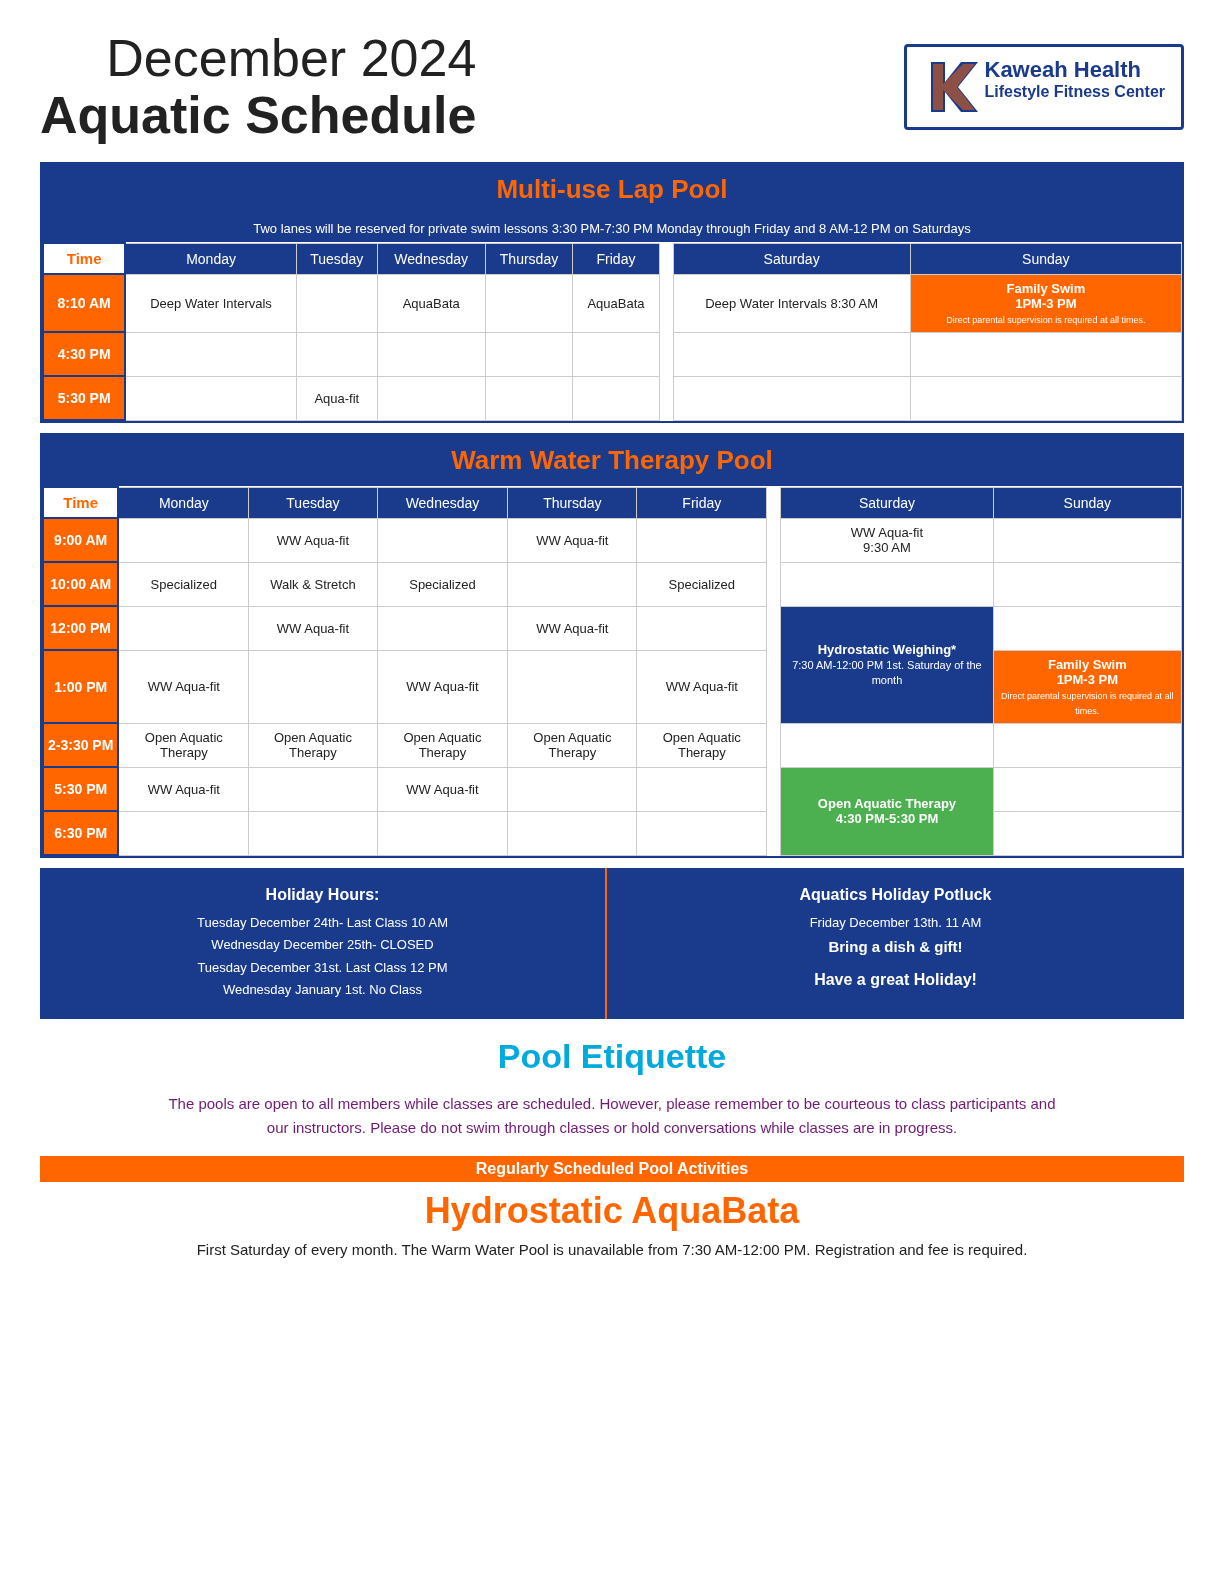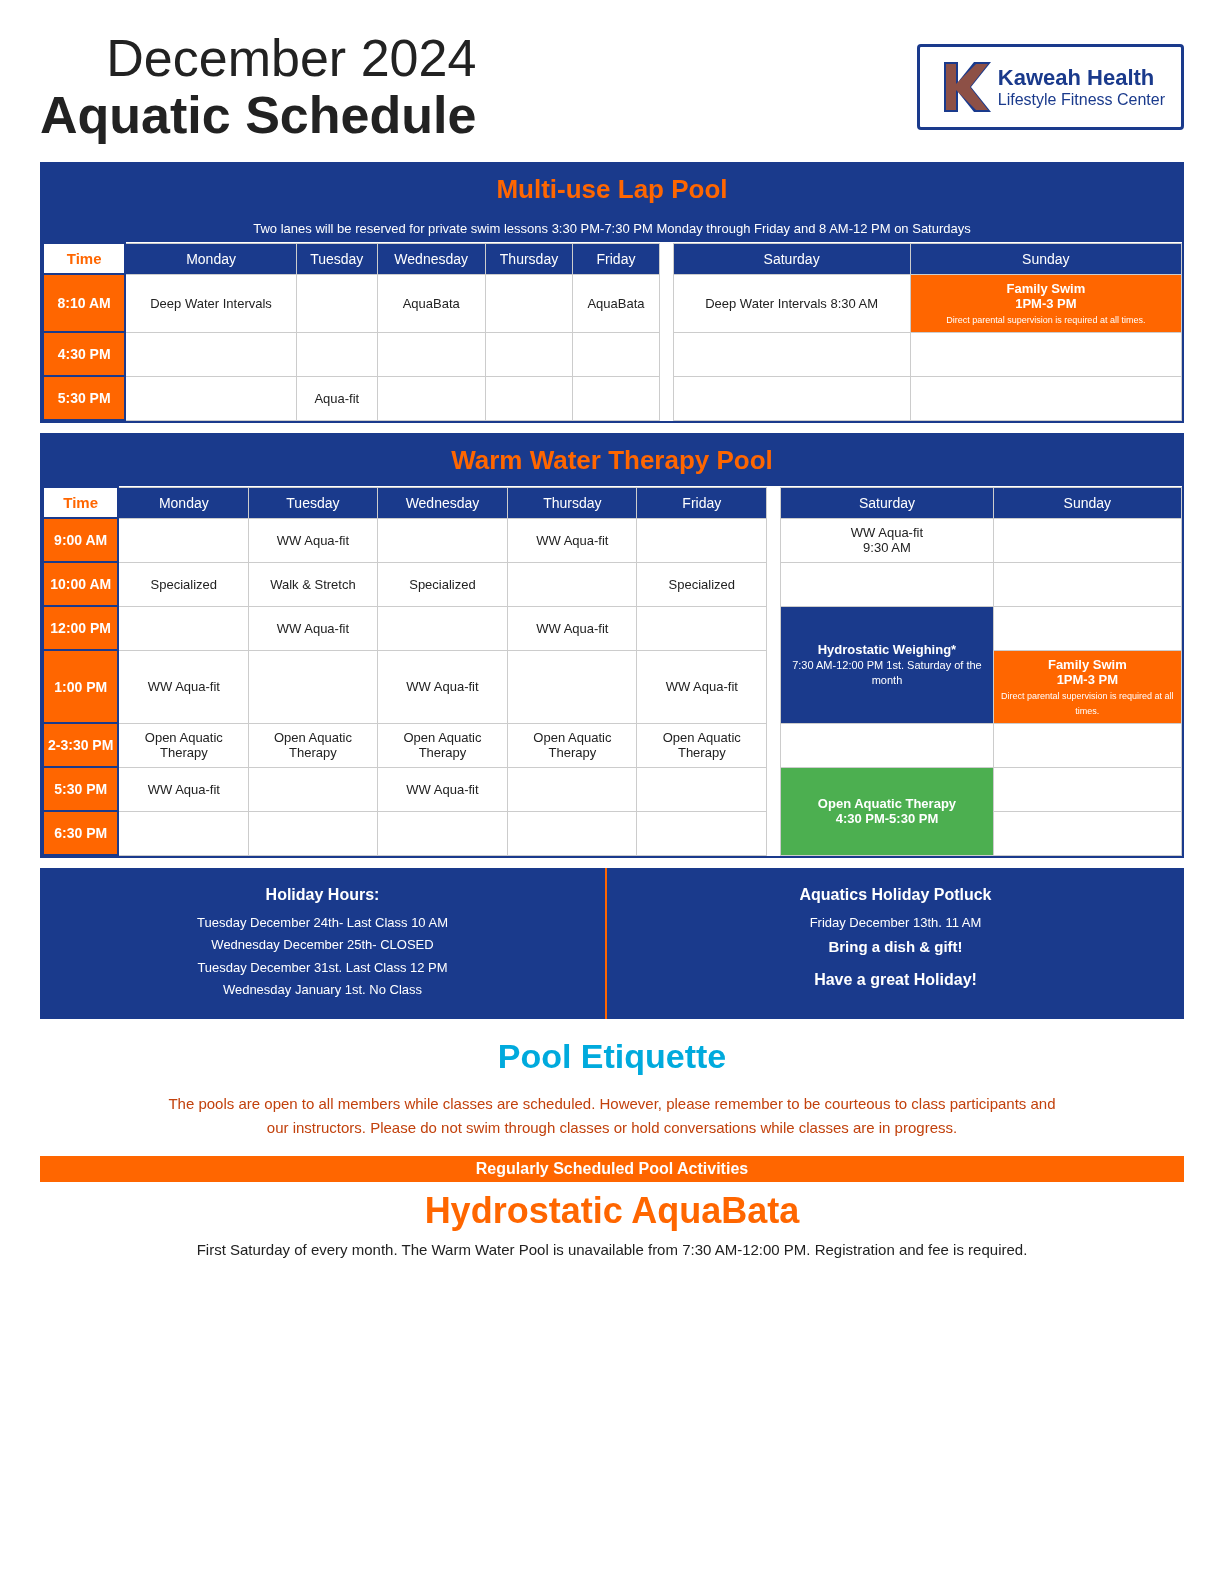--- a/index.html
+++ b/index.html
@@ -27,21 +27,21 @@
       text-align: right;
     }
     .header-title h2 {
       font-size: 52px;
       font-weight: 900;
       color: #222;
       line-height: 1.1;
     }
     .logo-box {
       display: flex;
-      align-items: center;
+      align-items: flex-start;
       gap: 2px;
       border: 3px solid #1a3a8c;
       padding: 10px 16px;
       border-radius: 4px;
     }
     .logo-icon {
       width: 60px;
       height: 60px;
     }
     .logo-text {
@@ -49,21 +49,21 @@
       flex-direction: column;
     }
     .logo-text .kh {
       font-size: 22px;
       font-weight: 900;
       color: #1a3a8c;
     }
     .logo-text .lfc {
       font-size: 16px;
       color: #1a3a8c;
-      font-weight: 400;
+      font-weight: 700;
     }
 
     
     .section-header {
       background: #1a3a8c;
       color: #fff;
       text-align: center;
       padding: 10px;
       font-size: 26px;
       font-weight: 700;
@@ -212,21 +212,21 @@
       margin: 18px 0 10px 0;
     }
     .pool-etiquette h2 {
       font-size: 34px;
       color: #00aadd;
       font-weight: 900;
       margin-bottom: 10px;
     }
     .pool-etiquette p {
       font-size: 15px;
-      color: #c2410c;
+      color: #701a75;
       max-width: 900px;
       margin: 16px auto;
       line-height: 1.6;
     }
 
     
     .reg-scheduled {
       background: #ff6600;
       color: #fff;
       text-align: center;

